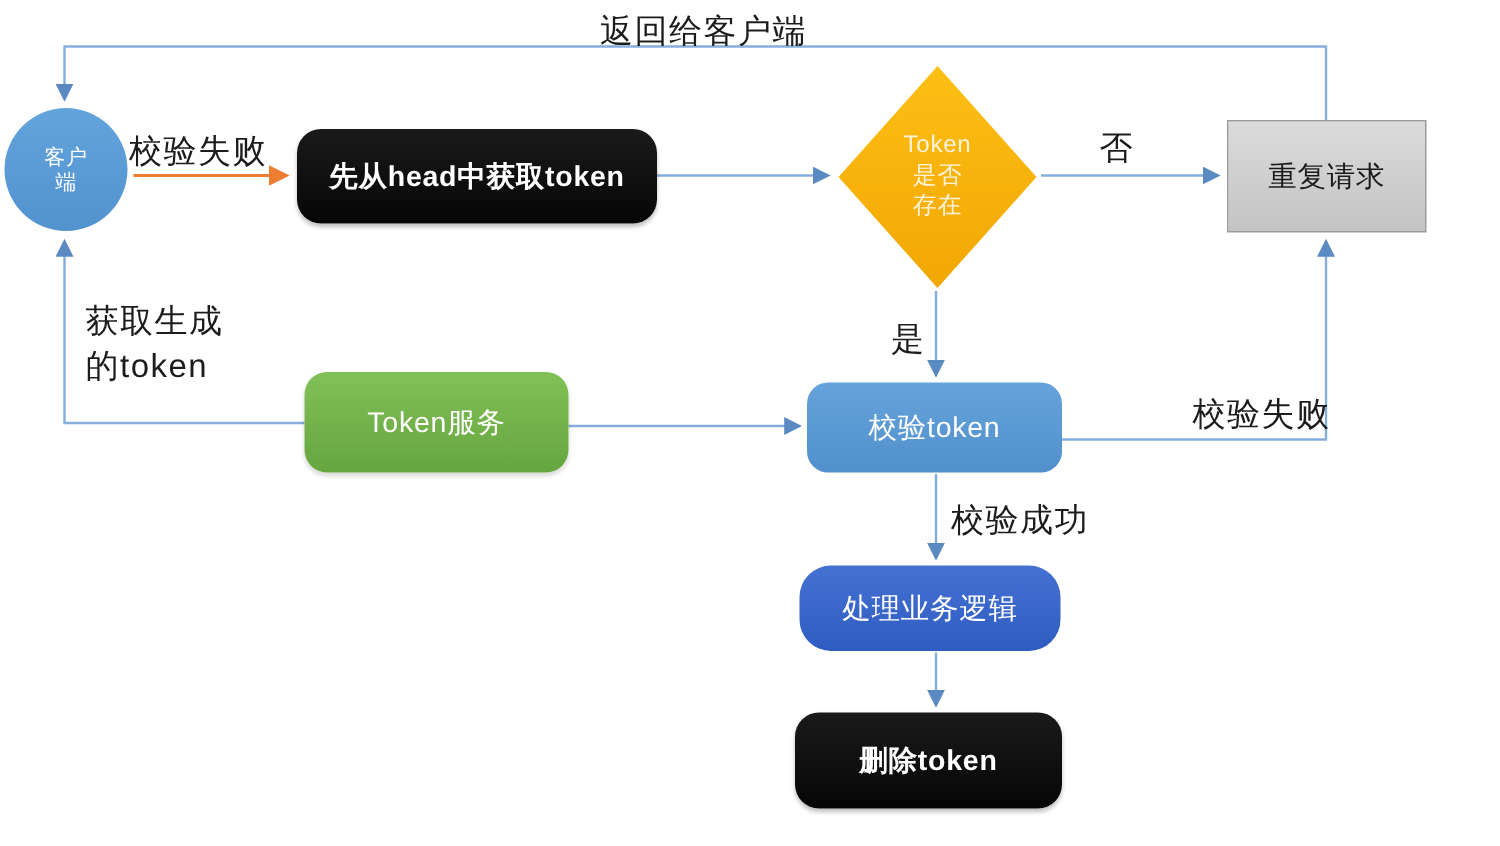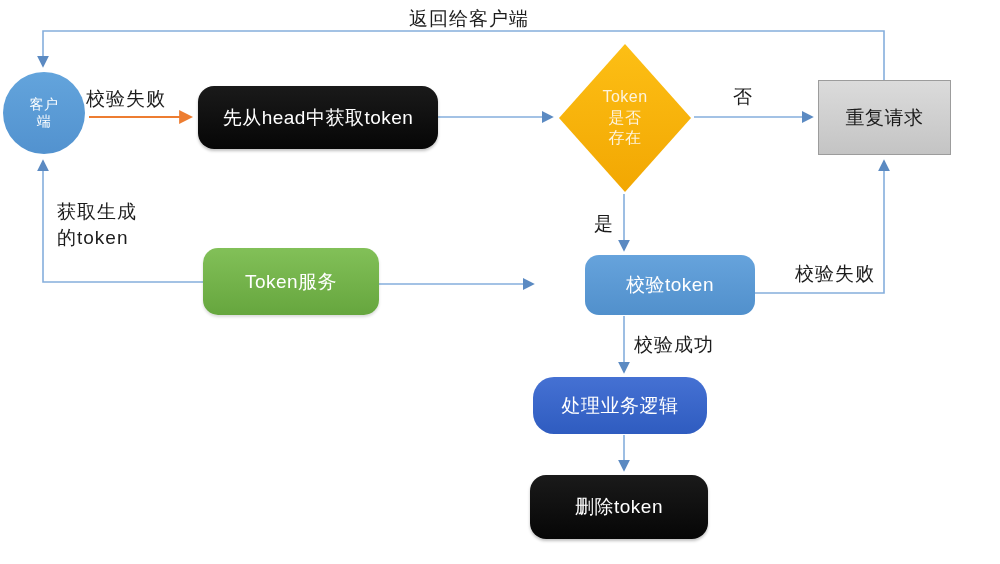--- a/index.html
+++ b/index.html
@@ -38,20 +38,21 @@
     left: 3px; top: 72px; width: 82px; height: 82px;
     border-radius: 50%;
     background: linear-gradient(180deg, #63a4dc 0%, #5292cf 100%);
     font-size: 14px;
     line-height: 1.25;
   }
   .node-black {
     background: linear-gradient(180deg, #1a1a1a 0%, #060606 100%);
     border-radius: 16px;
     box-shadow: 0 2px 3px rgba(0,0,0,0.25);
+    font-weight: bold;
   }
   .node-gethead { left: 198px; top: 86px; width: 240px; height: 63px; }
   .node-delete  { left: 530px; top: 475px; width: 178px; height: 64px; }
   .node-diamond {
     left: 559px; top: 44px; width: 132px; height: 148px;
     background: linear-gradient(180deg, #fdbf15 0%, #f2a702 100%);
     clip-path: polygon(50% 0%, 100% 50%, 50% 100%, 0% 50%);
     font-size: 16px;
     line-height: 1.3;
     color: #fdf3dc;
@@ -66,32 +67,31 @@
     left: 203px; top: 248px; width: 176px; height: 67px;
     background: linear-gradient(180deg, #82c058 0%, #66a63e 100%);
     border-radius: 15px;
     box-shadow: 0 2px 3px rgba(0,0,0,0.15);
     text-align: right;
   }
   .node-verify {
     left: 538px; top: 255px; width: 170px; height: 60px;
     background: linear-gradient(180deg, #66a3dc 0%, #5190cc 100%);
     border-radius: 14px;
-    margin-left: 47px;
   }
   .node-business {
     left: 533px; top: 377px; width: 174px; height: 57px;
     background: linear-gradient(180deg, #4571d3 0%, #2f5cc0 100%);
     border-radius: 21px;
   }
   .edge-label {
     position: absolute;
     z-index: 3;
     color: #1c1c1c;
-    font-size: 19px;
+    font-size: 22px;
     letter-spacing: 1px;
     line-height: 1.35;
   }
   .lbl-return  { left: 399px; top: 6px;  width: 140px; text-align: center; }
   .lbl-request { left: 86px;  top: 86px; }
   .lbl-no      { left: 733px; top: 84px; }
   .lbl-yes     { left: 594px; top: 211px; }
   .lbl-obtain  { left: 57px;  top: 199px; text-align: left; }
   .lbl-fail    { left: 795px; top: 261px; }
   .lbl-success { left: 634px; top: 332px; }

